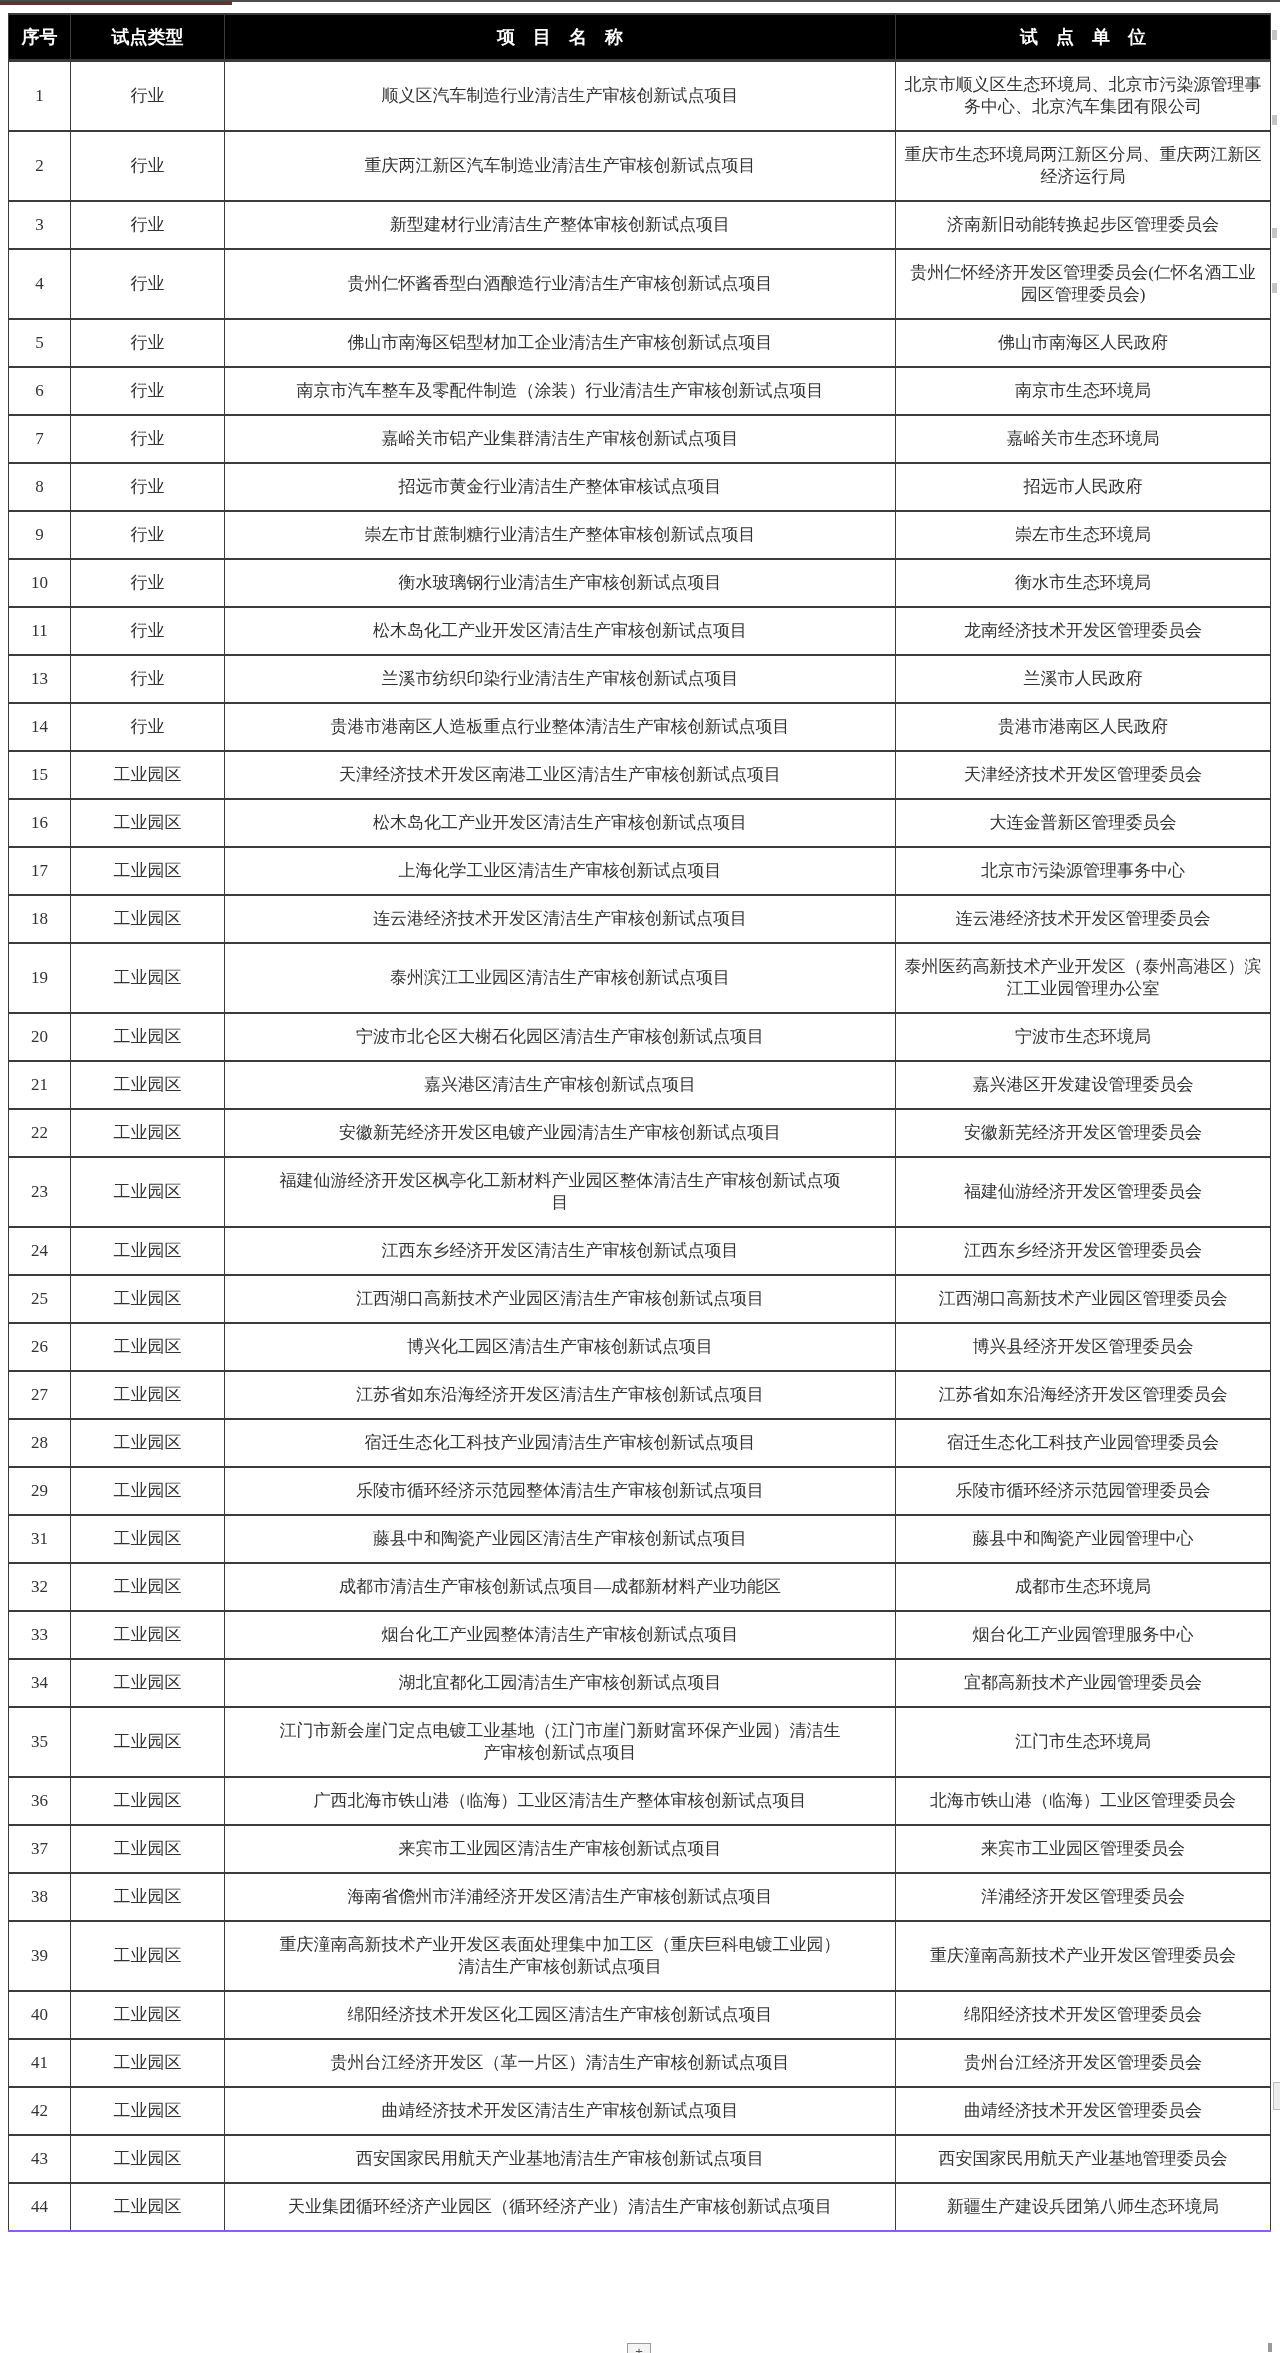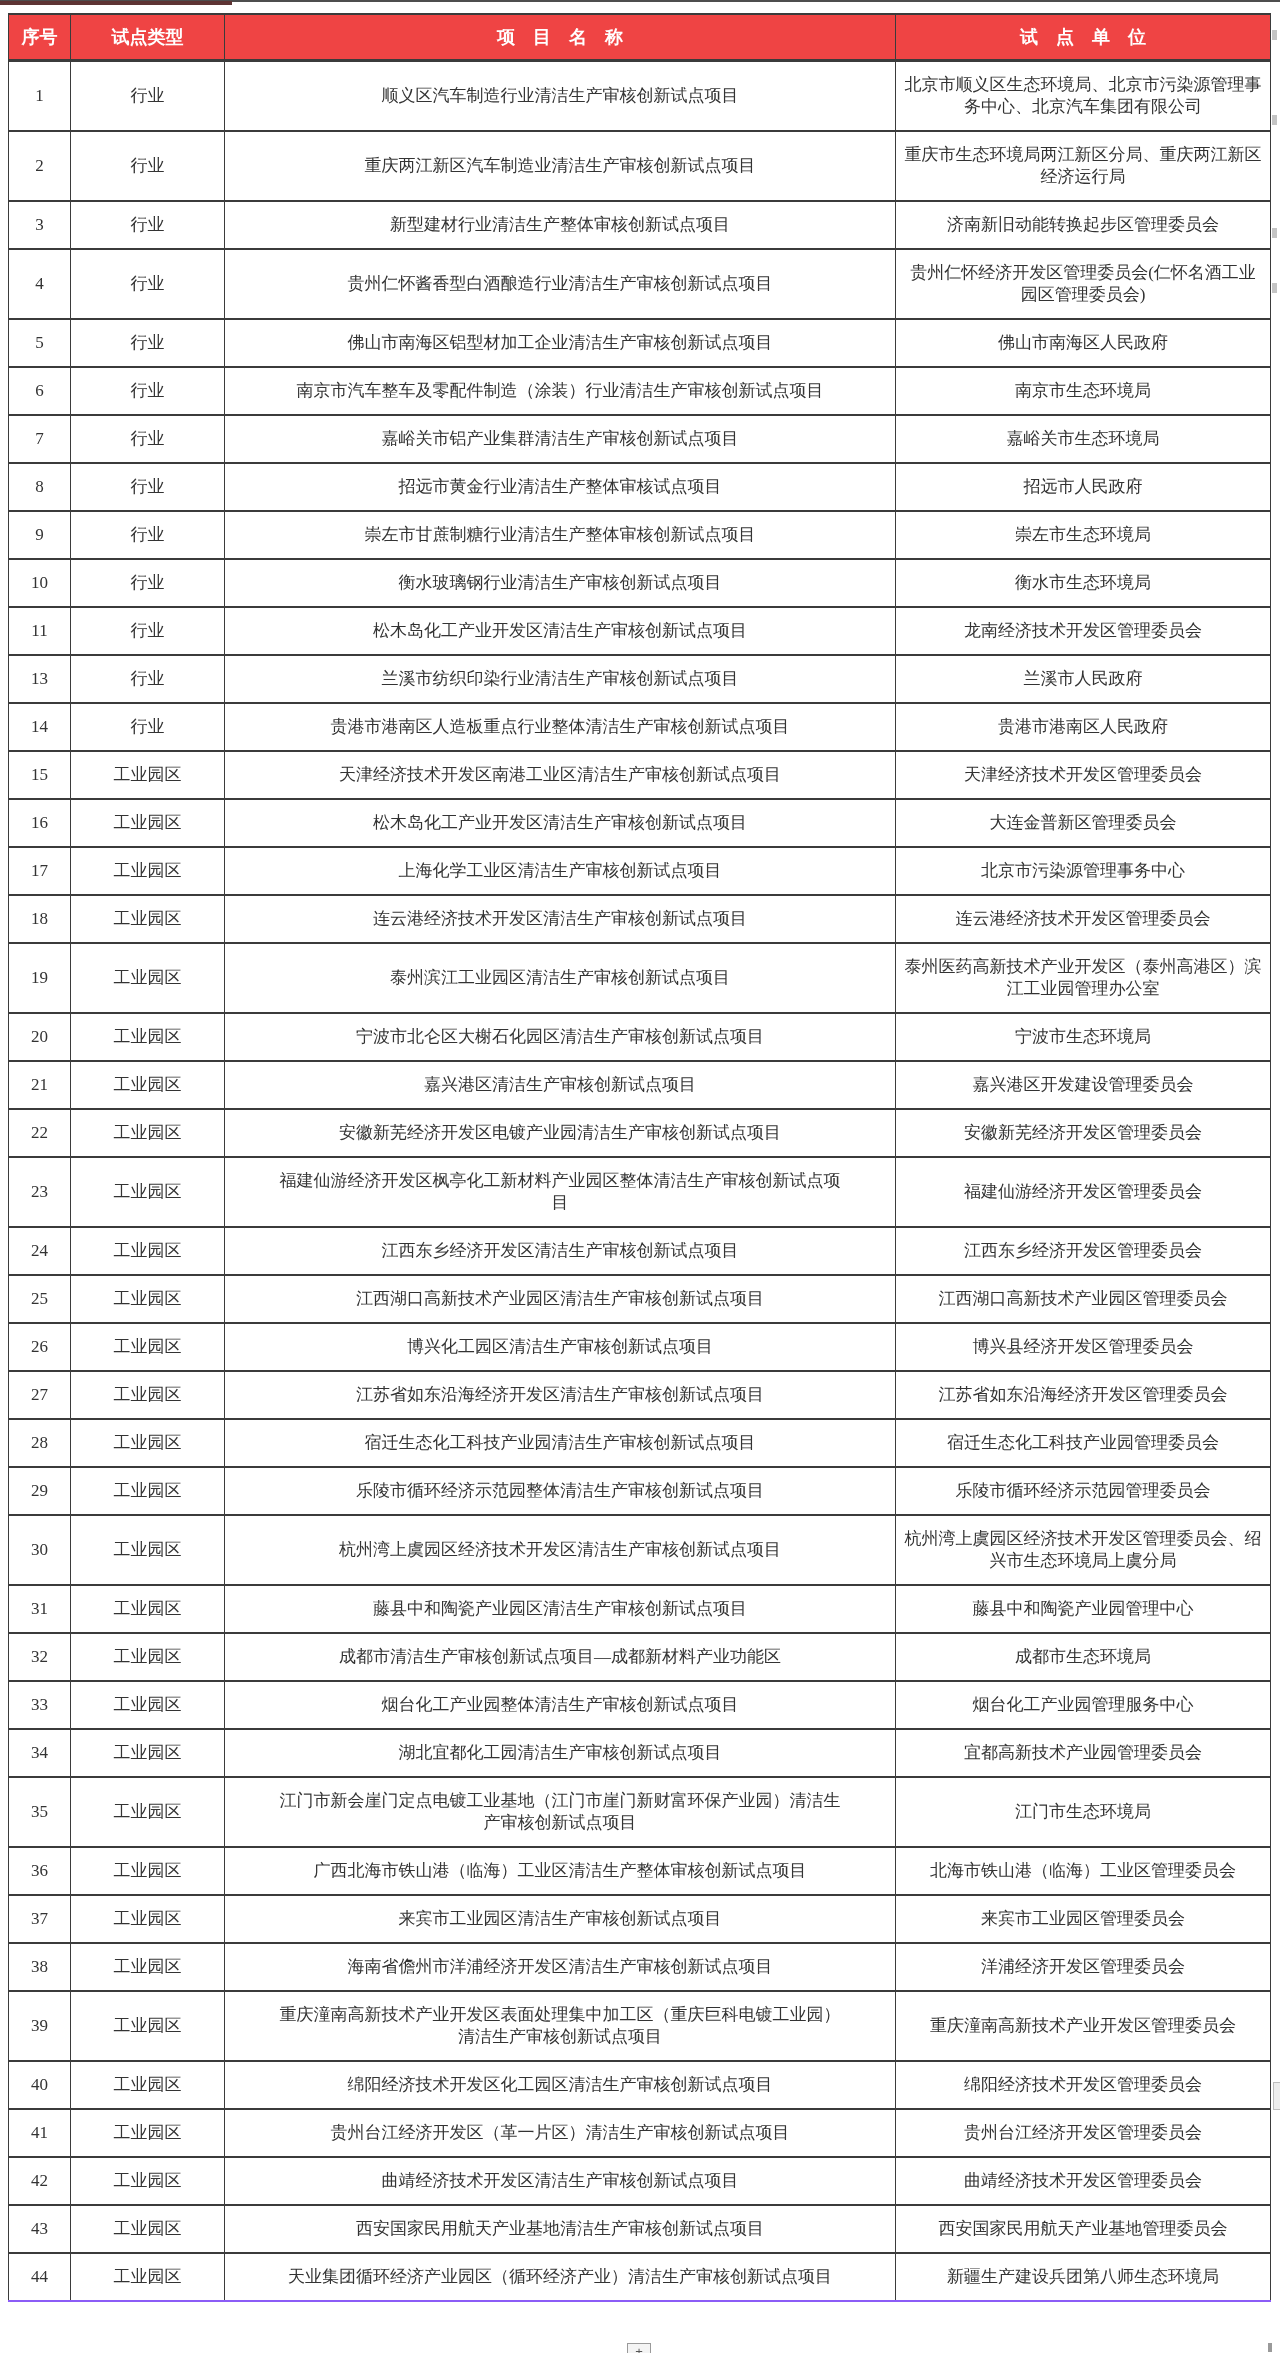--- a/index.html
+++ b/index.html
@@ -26,21 +26,21 @@
     width:1262px;
     border-collapse:collapse;
     table-layout:fixed;
   }
   table.doc-table col.c-no{width:62px;}
   table.doc-table col.c-type{width:154px;}
   table.doc-table col.c-name{width:671px;}
   table.doc-table col.c-unit{width:375px;}
 
   table.doc-table th{
-    background:#ef4444;
+    background:#000000;
     color:#ffffff;
     font-family:"Liberation Sans","DejaVu Sans",sans-serif;
     font-weight:bold;
     font-size:18px;
     height:44px;
     border:1px solid #3b3b3b;
     border-top:2px solid #3b3b3b;
     border-bottom:3px solid #3b3b3b;
     text-align:center;
     vertical-align:middle;
@@ -267,26 +267,20 @@
           <td class="cell-name">宿迁生态化工科技产业园清洁生产审核创新试点项目</td>
           <td class="cell-unit">宿迁生态化工科技产业园管理委员会</td>
         </tr>
         <tr>
           <td class="cell-no">29</td>
           <td class="cell-type">工业园区</td>
           <td class="cell-name">乐陵市循环经济示范园整体清洁生产审核创新试点项目</td>
           <td class="cell-unit">乐陵市循环经济示范园管理委员会</td>
         </tr>
         <tr>
-          <td class="cell-no">30</td>
-          <td class="cell-type">工业园区</td>
-          <td class="cell-name">杭州湾上虞园区经济技术开发区清洁生产审核创新试点项目</td>
-          <td class="cell-unit">杭州湾上虞园区经济技术开发区管理委员会、绍兴市生态环境局上虞分局</td>
-        </tr>
-        <tr>
           <td class="cell-no">31</td>
           <td class="cell-type">工业园区</td>
           <td class="cell-name">藤县中和陶瓷产业园区清洁生产审核创新试点项目</td>
           <td class="cell-unit">藤县中和陶瓷产业园管理中心</td>
         </tr>
         <tr>
           <td class="cell-no">32</td>
           <td class="cell-type">工业园区</td>
           <td class="cell-name">成都市清洁生产审核创新试点项目—成都新材料产业功能区</td>
           <td class="cell-unit">成都市生态环境局</td>

